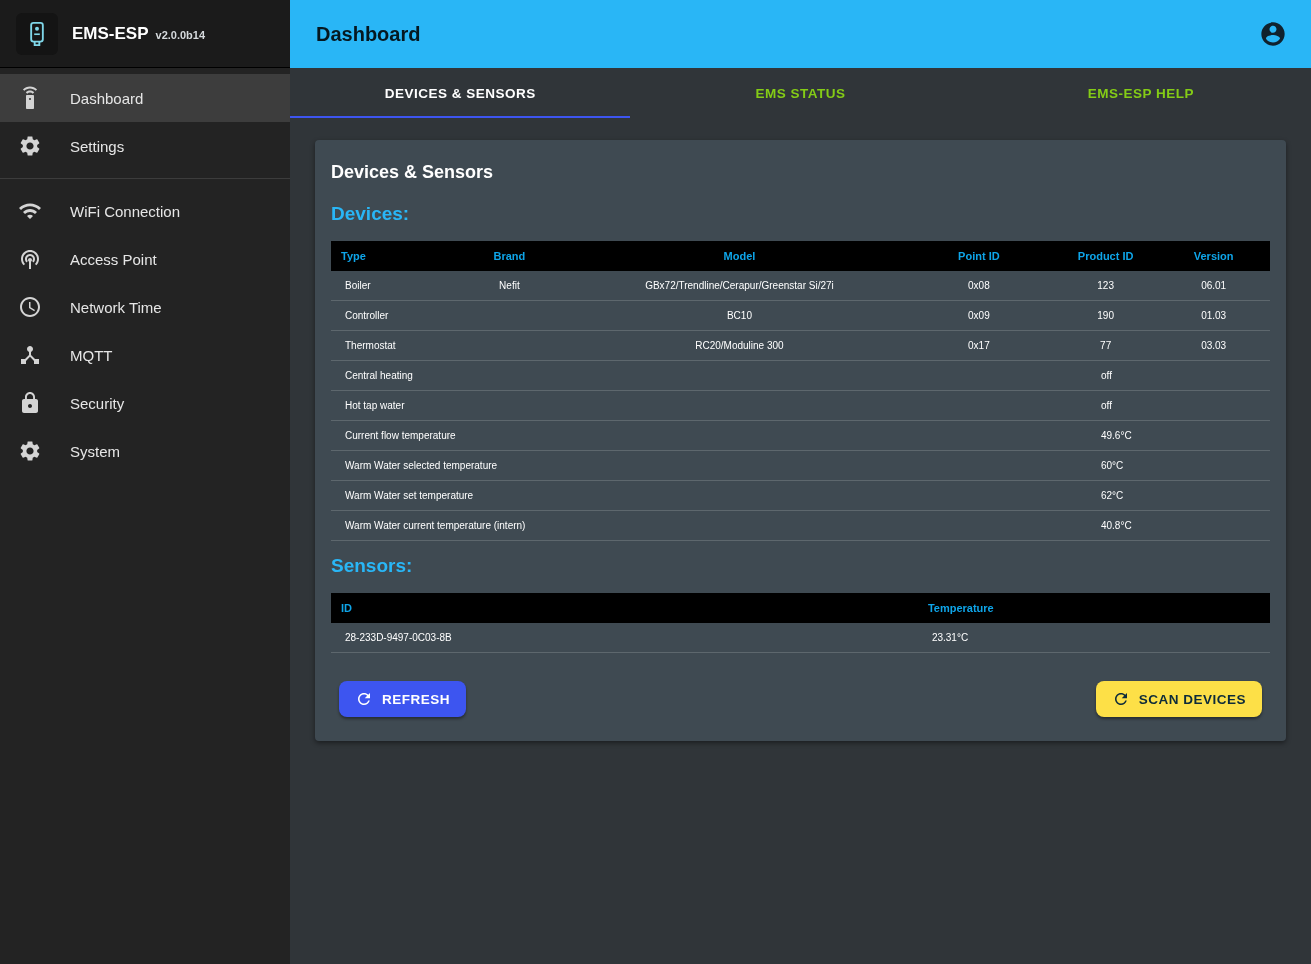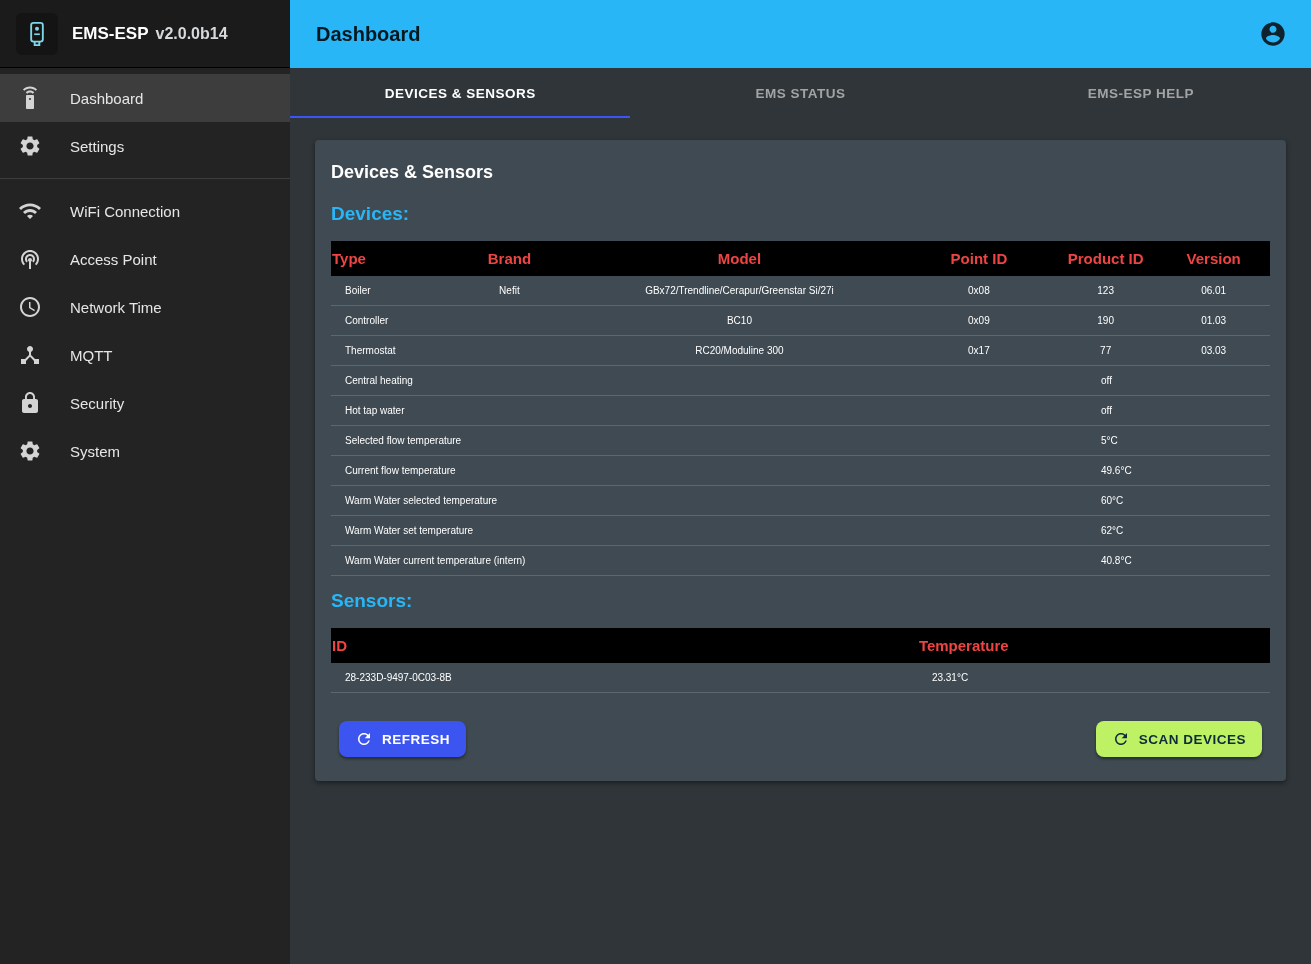--- a/index.html
+++ b/index.html
@@ -10,46 +10,46 @@
   }
   .app { display:flex; width:1311px; height:964px; }
 
   
   .sidebar { width:290px; flex-shrink:0; background:#232323; display:flex; flex-direction:column; }
   .sidebar-header { height:68px; background:#1b1b1b; display:flex; align-items:center; gap:14px; padding:0 16px; border-bottom:1px solid #000; }
   .logo-tile { width:42px; height:42px; background:#141414; border-radius:6px; display:flex; align-items:center; justify-content:center; }
   .logo-tile svg { width:28px; height:28px; }
   .app-title { display:flex; align-items:baseline; gap:7px; }
   .app-name { font-size:17px; font-weight:700; color:#fff; }
-  .app-version { font-size:16px; font-weight:700; color:#d6dadd; }
+  .app-version { font-size:11px; font-weight:700; color:#d6dadd; }
   .nav { padding-top:6px; }
   .nav-item { height:48px; display:flex; align-items:center; gap:28px; padding:0 16px 0 18px; font-size:15px; color:#e6e6e6; cursor:pointer; }
   .nav-item.active { background:#3d3d3d; }
   .nav-item .icon { width:24px; height:24px; color:#d4d4d4; flex-shrink:0; }
   .icon svg { display:block; width:100%; height:100%; fill:currentColor; }
   .nav-divider { height:1px; background:#3c3c3c; margin:8px 0; }
 
   
   .main { flex:1; display:flex; flex-direction:column; min-width:0; }
   .appbar { height:68px; background:#29b6f6; display:flex; align-items:center; padding:0 24px 0 26px; flex-shrink:0; }
   .appbar h1 { font-size:20px; font-weight:700; color:rgba(0,0,0,.87); }
   .account { margin-left:auto; width:28px; height:28px; color:#10222e; cursor:pointer; }
 
   .tabbar { display:flex; height:50px; flex-shrink:0; background:#303539; }
-  .tab { flex:1; display:flex; align-items:center; justify-content:center; font-size:13.5px; font-weight:700; letter-spacing:.5px; color:#a3a3a3; position:relative; cursor:pointer; }
+  .tab { flex:1; display:flex; align-items:center; justify-content:center; font-size:13.5px; font-weight:700; letter-spacing:.5px; color:#84cc16; position:relative; cursor:pointer; }
   .tab.active { color:#fff; }
   .tab.active::after { content:""; position:absolute; left:0; right:0; bottom:0; height:2px; background:#3d55f0; }
 
   .content { flex:1; padding:22px 25px 14px; overflow:hidden; }
   .card { background:#3f4a52; border-radius:4px; padding:16px 16px 24px; box-shadow:0 2px 5px rgba(0,0,0,.45); }
   .card-title { font-size:18px; font-weight:700; margin:6px 0 20px; color:#fff; }
   .section-heading { font-size:19px; font-weight:700; color:#29b6f6; margin:14px 0 16px; }
 
   table { width:100%; border-collapse:collapse; table-layout:fixed; }
-  th { background:#000; color:#ef4444; font-size:15px; font-weight:700; padding:9px 1px; }
+  th { background:#000; color:#0ea5e9; font-size:11px; font-weight:700; padding:9px 10px; }
   td { font-size:10px; color:#fff; padding:9px 14px; border-bottom:1px solid rgba(255,255,255,.16); }
   .al { text-align:left; } .ac { text-align:center; }
 
   .devices-table col.c-type   { width:12%; }
   .devices-table col.c-brand  { width:14%; }
   .devices-table col.c-model  { width:35%; }
   .devices-table col.c-devid  { width:16%; }
   .devices-table col.c-prodid { width:11%; }
   .devices-table col.c-ver    { width:12%; }
 
@@ -57,21 +57,21 @@
   .kv-table td.kv-label { width:82%; }
   .kv-table td.kv-value { padding-left:0; }
 
   .sensors-table col.c-id   { width:62.5%; }
   .sensors-table col.c-temp { width:37.5%; }
 
   .actions { display:flex; justify-content:space-between; align-items:center; margin-top:28px; padding:0 8px 0 8px; }
   .btn { display:inline-flex; align-items:center; gap:9px; border:none; border-radius:8px; padding:9px 16px; font-size:13.5px; font-weight:700; letter-spacing:.5px; cursor:pointer; font-family:inherit; box-shadow:0 2px 3px rgba(0,0,0,.4); }
   .btn .icon { width:18px; height:18px; }
   .btn-refresh { background:#3d55f0; color:#fff; }
-  .btn-scan { background:#bef264; color:#0d2b3a; }
+  .btn-scan { background:#fde047; color:#0d2b3a; }
 </style>
 </head>
 <body>
 
 <div class="app">
 
   <aside class="sidebar">
     <div class="sidebar-header">
       <span class="logo-tile">
         <svg viewBox="0 0 24 24" fill="none">
@@ -228,24 +228,20 @@
 
         <table class="kv-table">
           <tbody>
             <tr>
               <td class="al kv-label">Central heating</td>
               <td class="al kv-value">off</td>
             </tr>
             <tr>
               <td class="al kv-label">Hot tap water</td>
               <td class="al kv-value">off</td>
-            </tr>
-            <tr>
-              <td class="al kv-label">Selected flow temperature</td>
-              <td class="al kv-value">5°C</td>
             </tr>
             <tr>
               <td class="al kv-label">Current flow temperature</td>
               <td class="al kv-value">49.6°C</td>
             </tr>
             <tr>
               <td class="al kv-label">Warm Water selected temperature</td>
               <td class="al kv-value">60°C</td>
             </tr>
             <tr>

